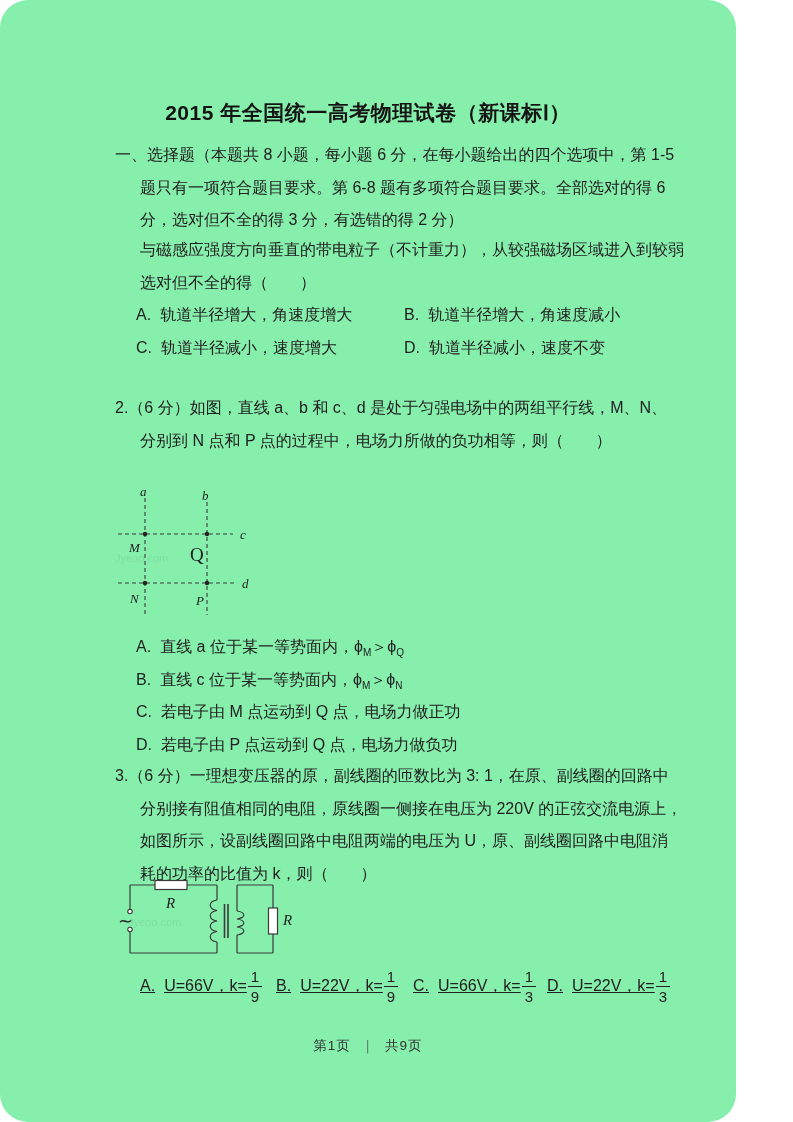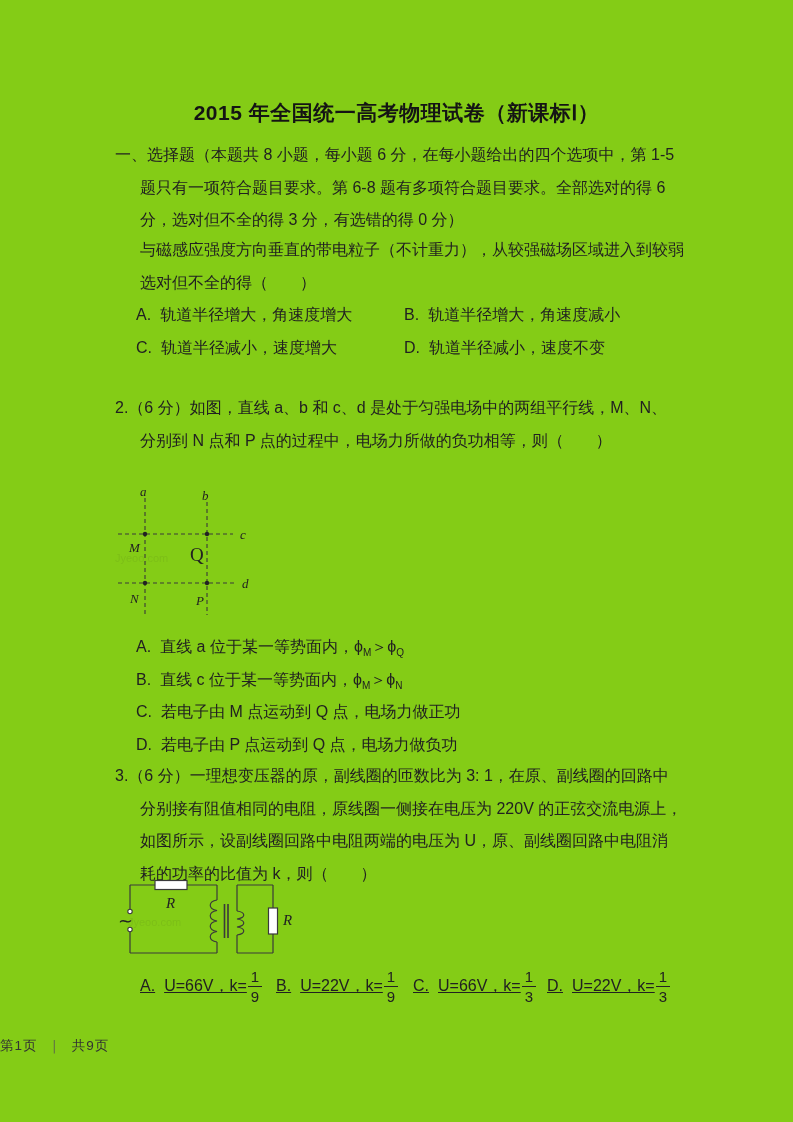--- a/index.html
+++ b/index.html
@@ -1,18 +1,18 @@
 <!DOCTYPE html>
 <html><head>
 <meta charset="utf-8">
 <style>
   html,body{margin:0;padding:0;background:#ffffff;}
   .page{
-    position:relative;width:793px;height:1122px;background:#84cc16;
-    font-family:"Liberation Sans",sans-serif;color:#212121;overflow:hidden;
+    position:relative;width:736px;height:1122px;background:#86efac;
+    font-family:"Liberation Sans",sans-serif;color:#212121;overflow:hidden;border-radius:28px;
   }
   .title{
     position:absolute;top:99px;left:0;width:100%;margin:0;
     text-align:center;font-size:21px;font-weight:bold;color:#141414;
     letter-spacing:0.5px;
   }
   .block{
     position:absolute;left:115px;width:650px;
     font-size:16px;line-height:32.5px;
   }
@@ -39,36 +39,36 @@
   .ital{font-family:"Liberation Serif",serif;font-style:italic;font-size:13px;}
   .biglabel{font-family:"Liberation Serif",serif;font-size:19px;}
   .wire{stroke:#3a3a3a;stroke-width:1.2;fill:none;}
   .dash{stroke:#3a3a3a;stroke-width:1.1;fill:none;stroke-dasharray:4,3;}
   .boxr{fill:#ffffff;stroke:#3a3a3a;stroke-width:1.2;}
   .dot{fill:#222;}
   .term{fill:#ffffff;stroke:#3a3a3a;stroke-width:1.1;}
   .wm{font-size:11px;fill:#000;opacity:0.08;font-family:"Liberation Sans",sans-serif;}
   .tilde{font-size:18px;fill:#333;font-family:"DejaVu Sans",sans-serif;}
   .footer{
-    position:absolute;top:1037px;left:0;width:100%;
+    position:absolute;top:1037px;left:0;width:100%;text-align:center;
     font-size:13.5px;color:#333;letter-spacing:1px;
   }
   .footer .sep{margin:0 10px;color:#555;}
 </style>
 </head>
 <body>
 
 <div class="page">
 
   <h1 class="title">2015 年全国统一高考物理试卷（新课标Ⅰ）</h1>
 
   <div class="block bold" style="top:139px">
     <div class="line">一、选择题（本题共 8 小题，每小题 6 分，在每小题给出的四个选项中，第 1-5</div>
     <div class="line cont">题只有一项符合题目要求。第 6-8 题有多项符合题目要求。全部选对的得 6</div>
-    <div class="line cont">分，选对但不全的得 3 分，有选错的得 0 分）</div>
+    <div class="line cont">分，选对但不全的得 3 分，有选错的得 2 分）</div>
   </div>
 
   <div class="block" style="top:234px">
     <div class="line cont">与磁感应强度方向垂直的带电粒子（不计重力），从较强磁场区域进入到较弱</div>
     <div class="line cont">选对但不全的得（　　）</div>
     <div class="line optrow">
       <span><span class="opt-label">A.</span><span>轨道半径增大，角速度增大</span></span>
       <span class="col2"><span class="opt-label">B.</span><span>轨道半径增大，角速度减小</span></span>
     </div>
     <div class="line optrow">

